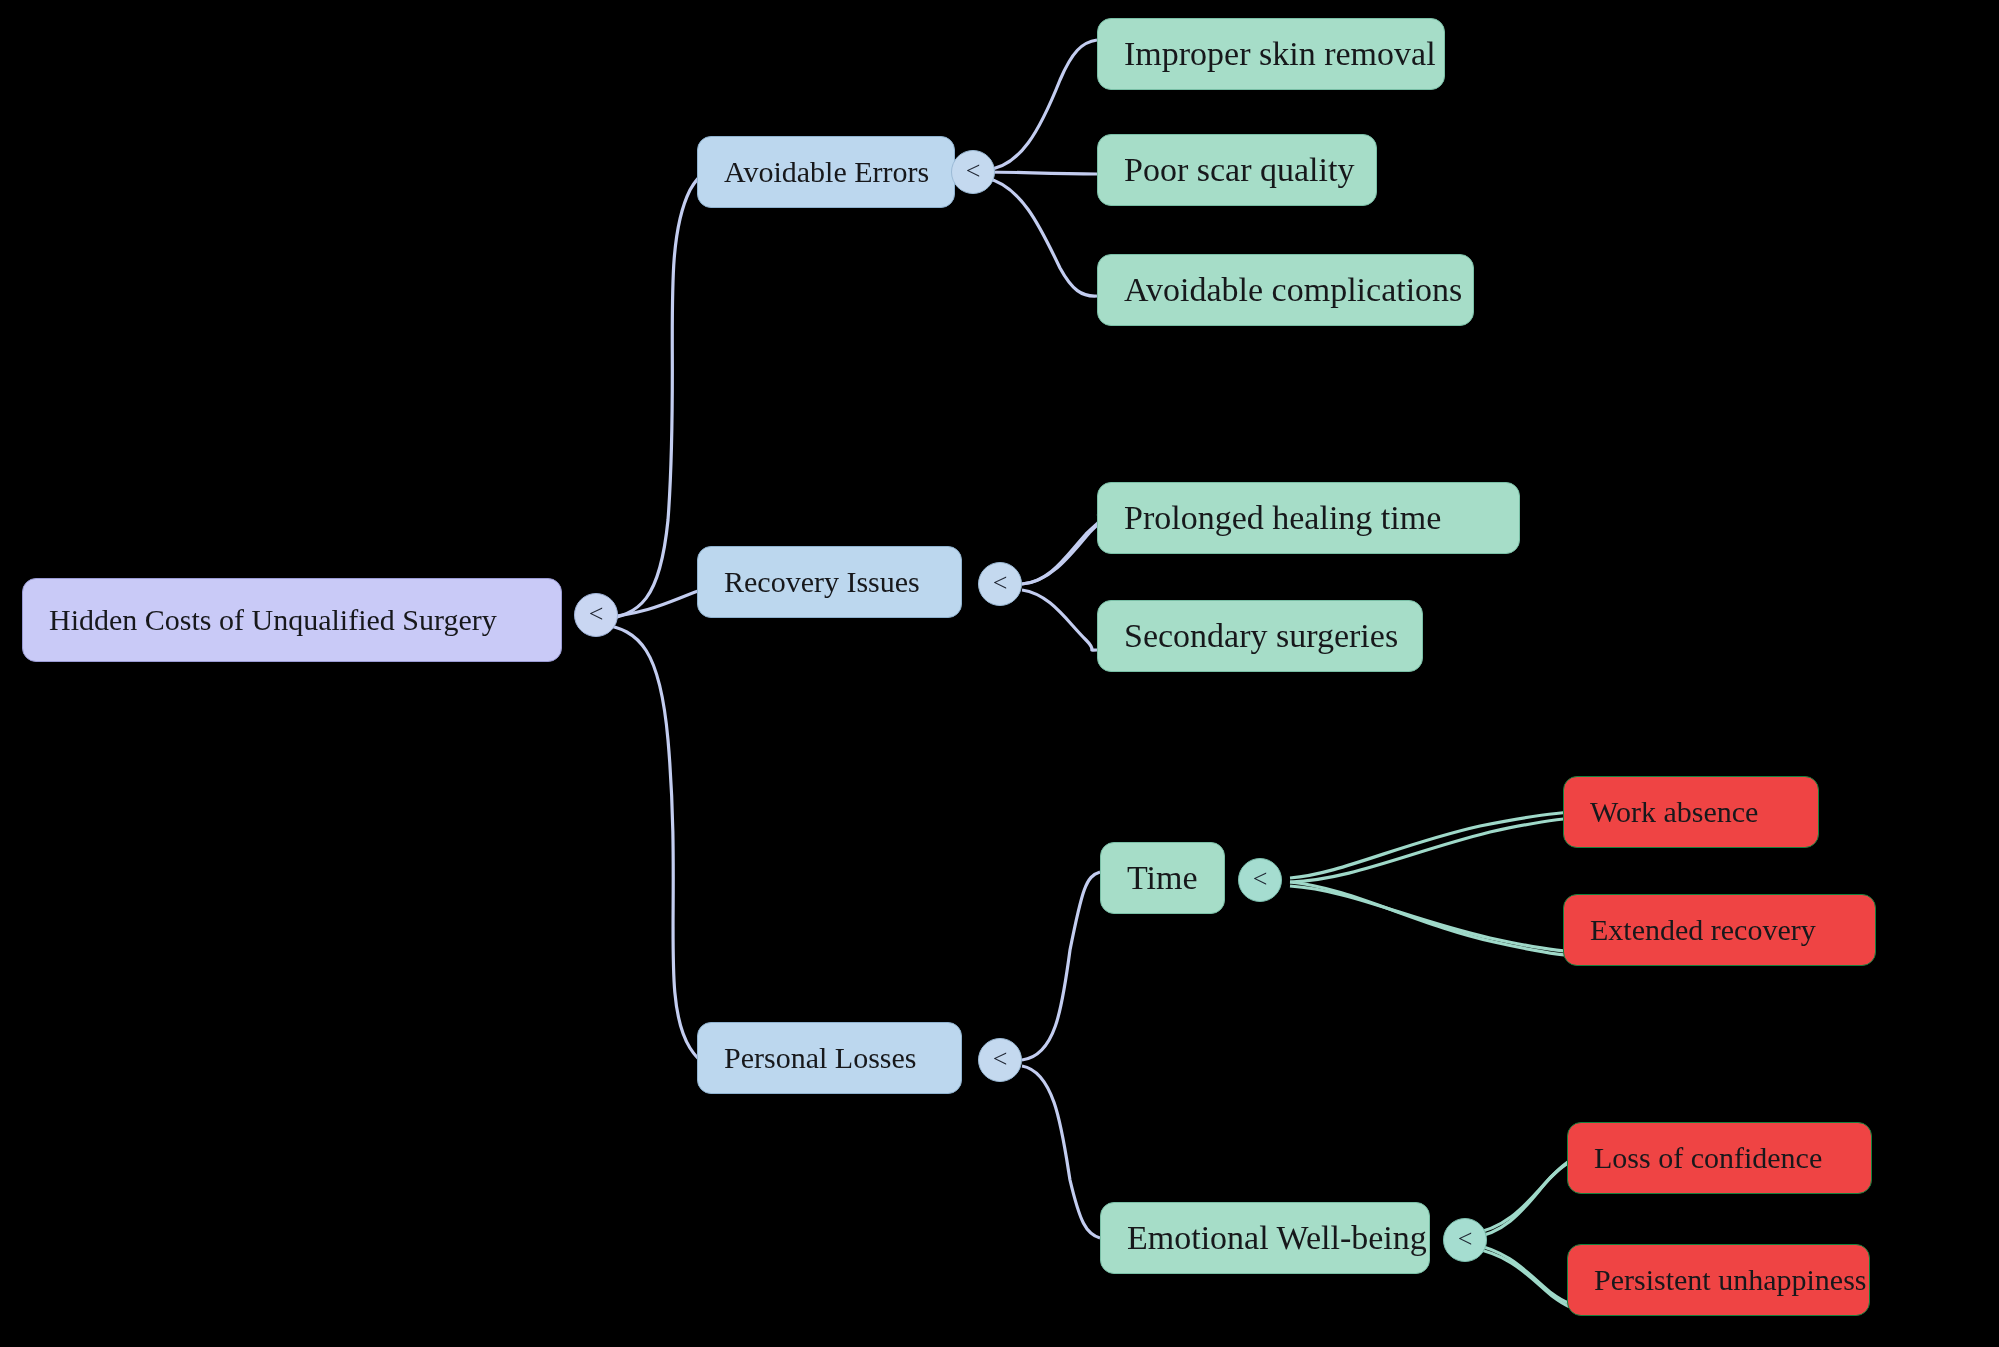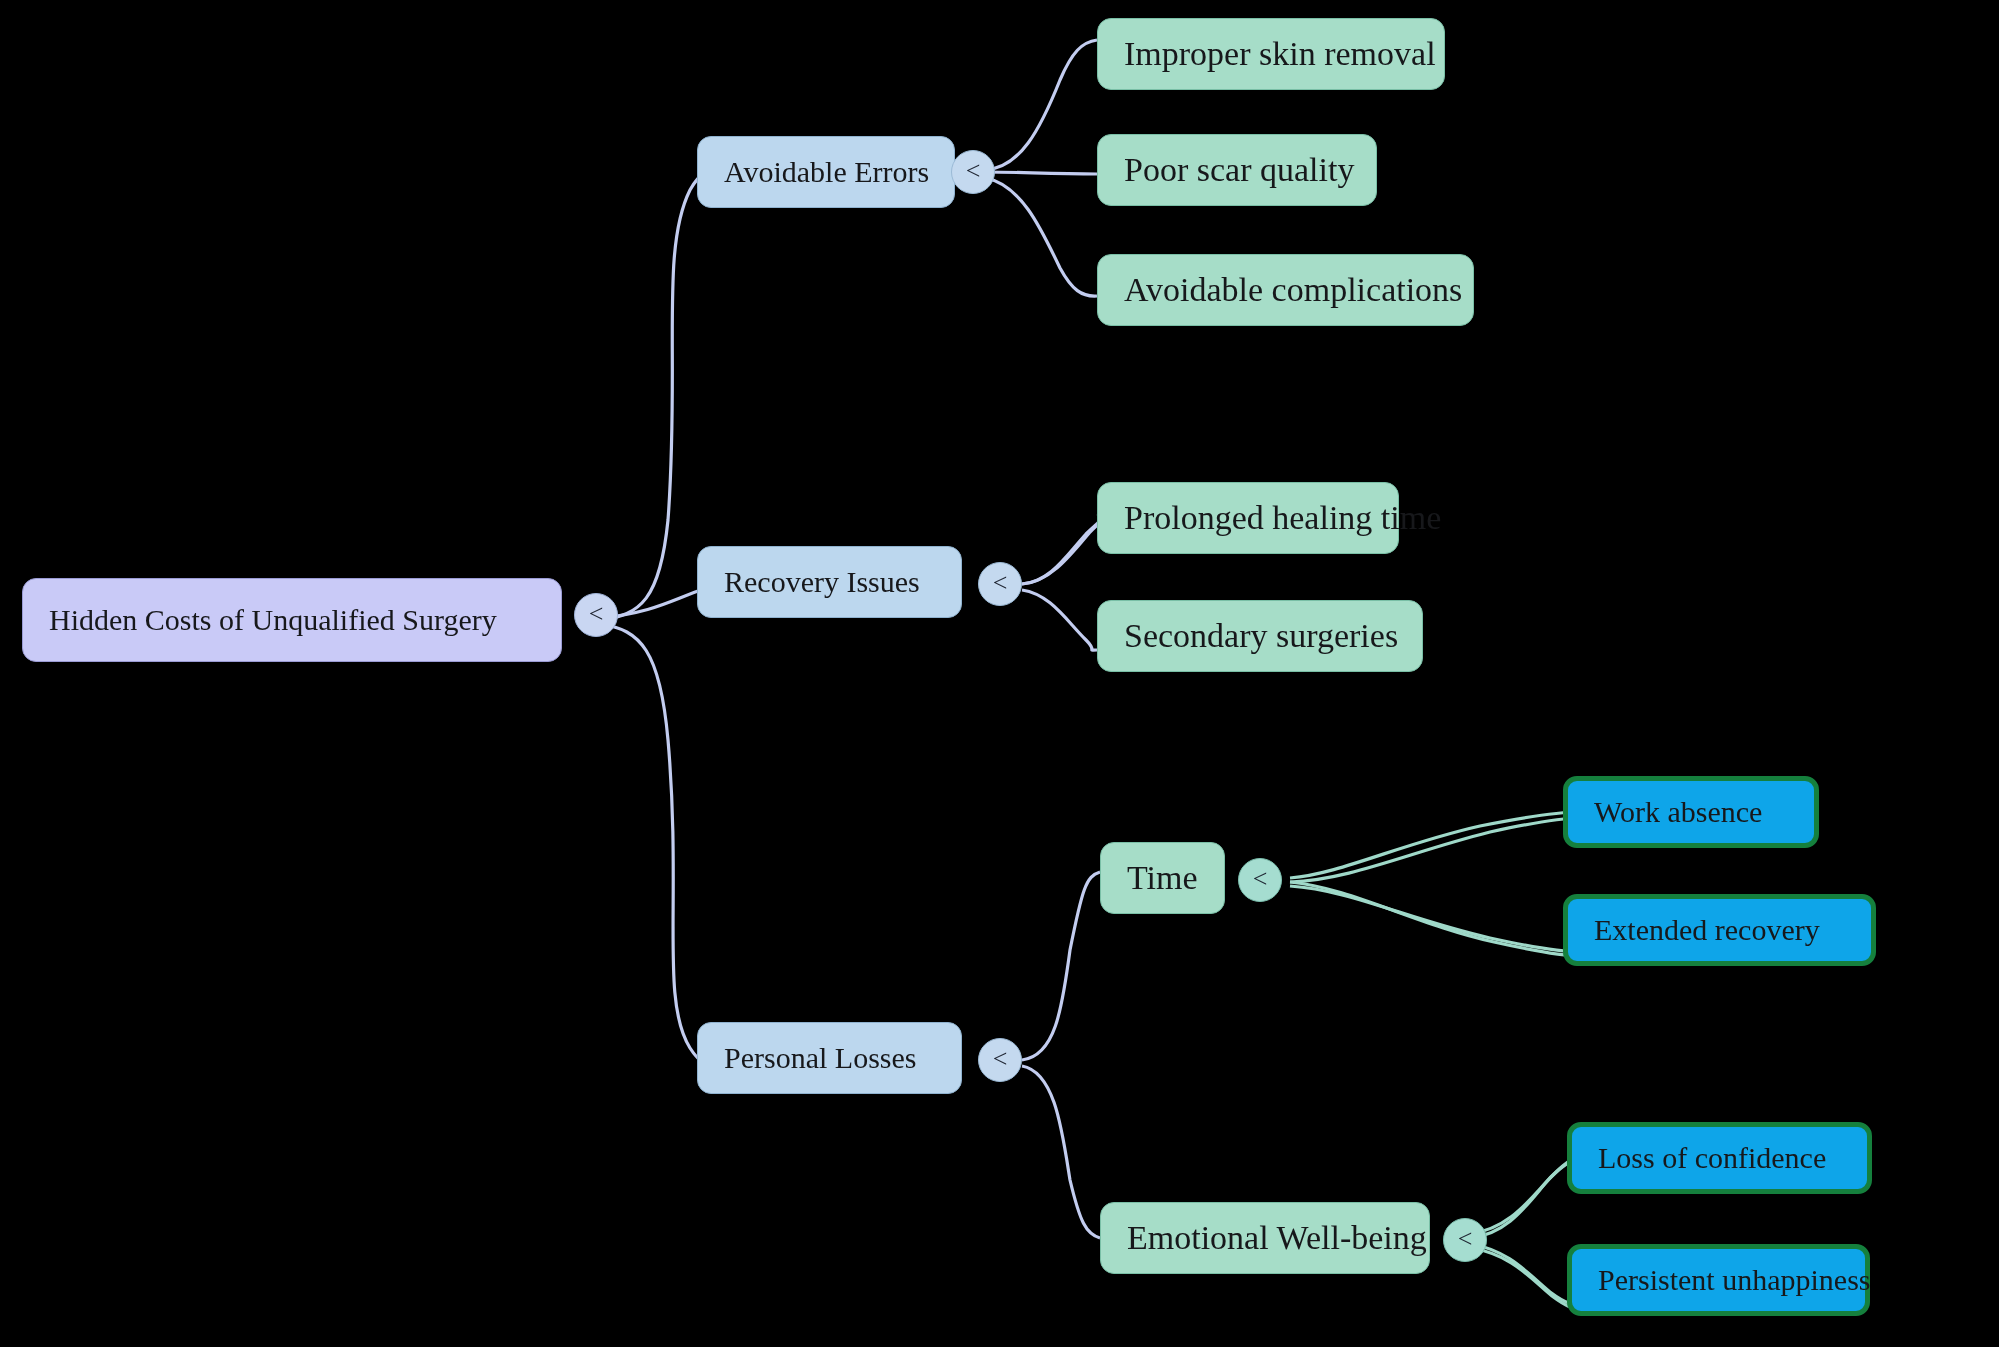--- a/index.html
+++ b/index.html
@@ -49,22 +49,22 @@
     background: #bcd7ee;
     border: 1px solid #8fb2cf;
     font-size: 30px;
   }
   .lvl-3 {
     background: #a6ddc8;
     border: 1px solid #79bfa6;
     font-size: 34px;
   }
   .lvl-4 {
-    background: #0ea5e9;
-    border: 5px solid #15803d;
+    background: #ef4444;
+    border: 1px solid #15803d;
     font-size: 30px;
     text-align: right;
   }
   .connector {
     position: absolute;
     border-radius: 50%;
     display: flex;
     align-items: center;
     justify-content: center;
     font-size: 26px;
@@ -146,21 +146,21 @@
     <span class="node-label">Avoidable complications</span>
   </div>
 
   <div class="node lvl-2" style="left:697px; top:546px; width:265px; height:72px;">
     <span class="node-label">Recovery Issues</span>
   </div>
   <div class="connector conn-lblue" style="left:978px; top:562px; width:44px; height:44px;">
     <span class="conn-glyph">&lt;</span>
   </div>
 
-  <div class="node lvl-3" style="left:1097px; top:482px; width:302px; height:72px;">
+  <div class="node lvl-3" style="left:1097px; top:482px; width:423px; height:72px;">
     <span class="node-label">Prolonged healing time</span>
   </div>
   <div class="node lvl-3" style="left:1097px; top:600px; width:326px; height:72px;">
     <span class="node-label">Secondary surgeries</span>
   </div>
 
   <div class="node lvl-2" style="left:697px; top:1022px; width:265px; height:72px;">
     <span class="node-label">Personal Losses</span>
   </div>
   <div class="connector conn-lblue" style="left:978px; top:1038px; width:44px; height:44px;">

